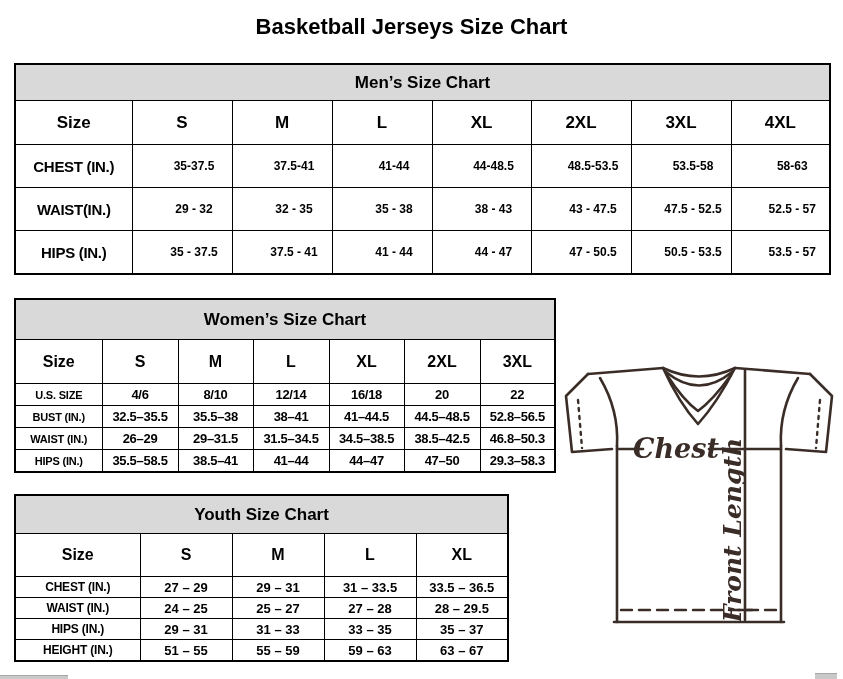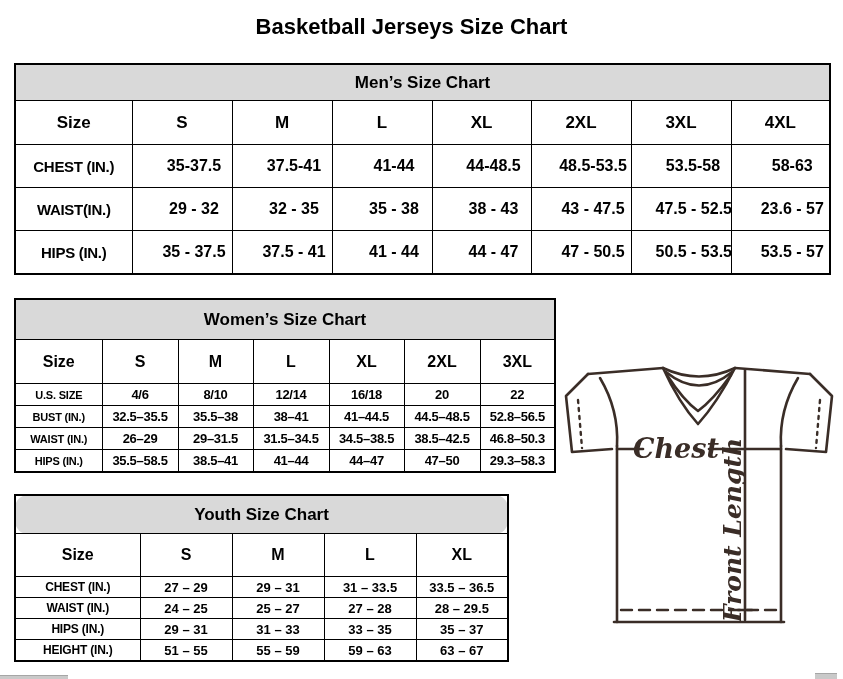--- a/index.html
+++ b/index.html
@@ -16,33 +16,33 @@
   table.size-table tr.cols th{font-weight:bold;}
   table.size-table tbody th{font-weight:bold;}
   table.size-table tbody td{font-weight:bold;}
 
   
   table.men{left:14px;top:63px;width:815px;}
   .men tr.band th{height:35px;}
   .men tr.cols th{height:43px;font-size:17px;}
   .men tbody tr th,.men tbody tr td{height:42px;}
   .men tbody th{font-size:15px;letter-spacing:-0.3px;}
-  .men tbody td{font-size:16px;padding-left:24px;}
+  .men tbody td{font-size:12px;padding-left:24px;}
 
   
   table.women{left:14px;top:298px;width:540px;}
   .women tr.band th{height:39px;}
   .women tr.cols th{height:43px;font-size:16px;}
   .women tbody tr th,.women tbody tr td{height:21px;}
   .women tbody th{font-size:11px;letter-spacing:-0.2px;}
   .women tbody td{font-size:13px;letter-spacing:-0.3px;}
 
   
   table.youth{left:14px;top:494px;width:493px;}
-  .youth tr.band th{height:37px;border-radius:13px;}
+  .youth tr.band th{height:37px;}
   .youth tr.cols th{height:42px;font-size:16px;}
   .youth tbody tr th,.youth tbody tr td{height:20px;}
   .youth tbody th{font-size:12px;letter-spacing:-0.2px;}
   .youth tbody td{font-size:13px;}
 
   .jersey-svg{position:absolute;left:555px;top:358px;}
   .jersey-label{font-family:"DejaVu Serif","Liberation Serif",serif;
                 font-style:italic;font-weight:bold;}
   .frag{position:absolute;background:#c9c9c9;border-top:1px solid #a6a6a6;}
   .frag-left{left:0;top:675px;width:68px;height:4px;}
@@ -93,21 +93,21 @@
           <td>58-63</td>
         </tr>
         <tr>
           <th>WAIST(IN.)</th>
           <td>29 - 32</td>
           <td>32 - 35</td>
           <td>35 - 38</td>
           <td>38 - 43</td>
           <td>43 - 47.5</td>
           <td>47.5 - 52.5</td>
-          <td>23.6 - 57</td>
+          <td>52.5 - 57</td>
         </tr>
         <tr>
           <th>HIPS (IN.)</th>
           <td>35 - 37.5</td>
           <td>37.5 - 41</td>
           <td>41 - 44</td>
           <td>44 - 47</td>
           <td>47 - 50.5</td>
           <td>50.5 - 53.5</td>
           <td>53.5 - 57</td>

